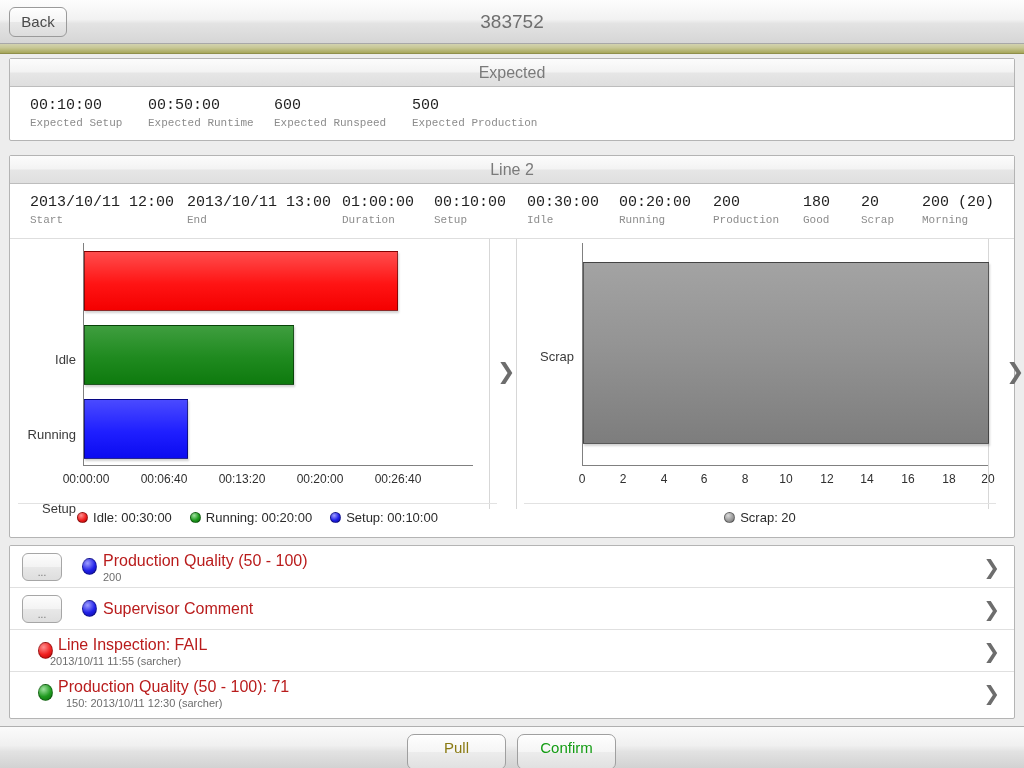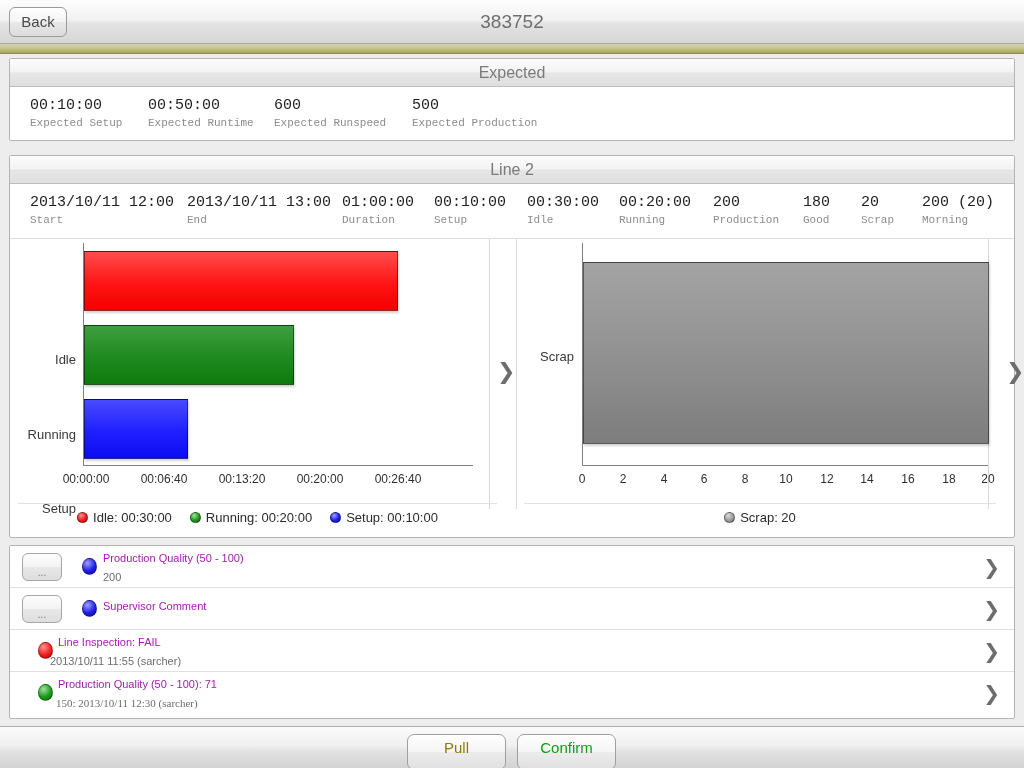--- a/index.html
+++ b/index.html
@@ -120,21 +120,21 @@
     border: 1px solid #a6a6a6; border-radius: 6px;
     background: linear-gradient(to bottom, #fdfdfd 0%, #f3f3f3 50%, #e8e8e8 51%, #dedede 100%);
     font-size: 10px; color: #757575; text-align: center;
     line-height: 38px;
   }
   .row-dot {
     position: absolute; width: 15px; height: 17px; border-radius: 50%;
     top: 12px; border: 1px solid rgba(0,0,0,0.3);
   }
   .row-title {
-    position: absolute; font-size: 11px; color: #a21caf; white-space: nowrap;
+    position: absolute; font-size: 16px; color: #b91c1c; white-space: nowrap;
   }
   .row-sub {
     position: absolute; font-size: 11px; color: #6d6d6d; white-space: nowrap;
   }
   .row-chevron {
     position: absolute; right: 14px; top: 9px;
     font-size: 20px; color: #6d6d6d; font-weight: bold;
     font-family: "DejaVu Sans", sans-serif;
   }
 
@@ -302,21 +302,21 @@
     </div>
     <div class="list-row">
       <div class="row-dot dot-red" style="left: 28px;"></div>
       <div class="row-title" style="left: 48px; top: 6px;">Line Inspection: FAIL</div>
       <div class="row-sub" style="left: 40px; top: 25px;">2013/10/11 11:55 (sarcher)</div>
       <div class="row-chevron">❯</div>
     </div>
     <div class="list-row last">
       <div class="row-dot dot-green" style="left: 28px;"></div>
       <div class="row-title" style="left: 48px; top: 6px;">Production Quality (50 - 100): 71</div>
-      <div class="row-sub" style="left: 46px; top: 25px; font-family: Liberation Serif, serif;">150: 2013/10/11 12:30 (sarcher)</div>
+      <div class="row-sub" style="left: 56px; top: 25px;">150: 2013/10/11 12:30 (sarcher)</div>
       <div class="row-chevron">❯</div>
     </div>
   </div>
 
 <div class="footer">
   <div class="foot-btn" id="pull-button" style="color: rgb(138, 122, 18);">Pull</div>
   <div class="foot-btn" id="confirm-button" style="color: rgb(19, 156, 19);">Confirm</div>
 </div>
 
 </body></html>

